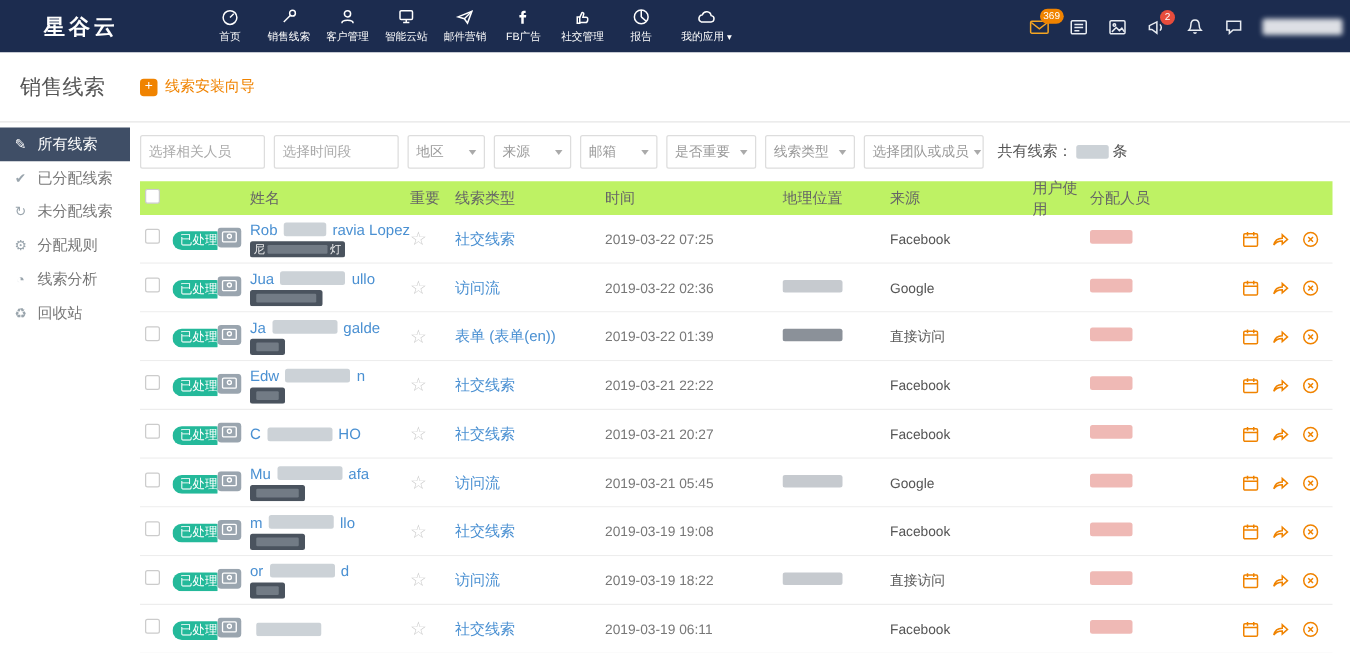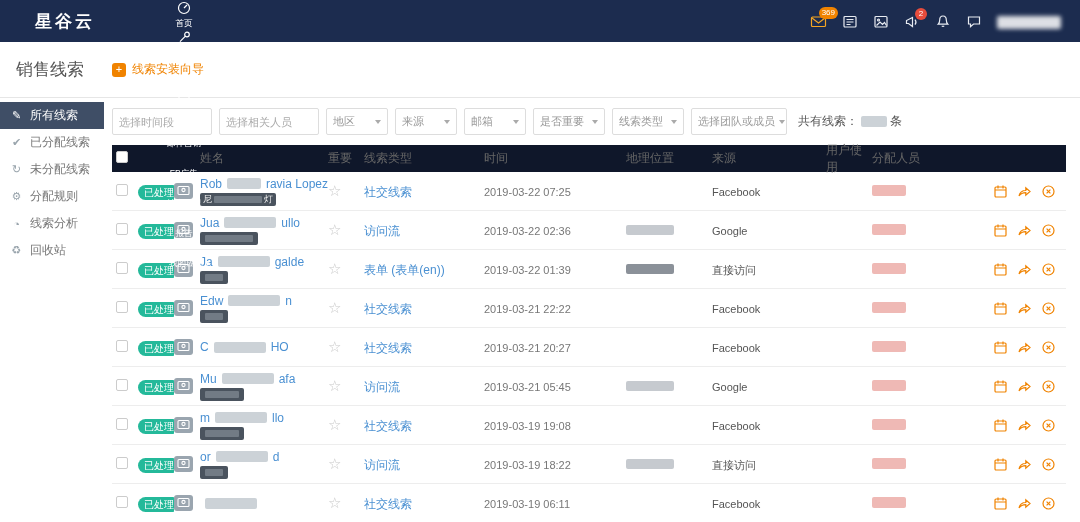--- a/index.html
+++ b/index.html
@@ -2,30 +2,30 @@
 <html><head>
 <meta charset="utf-8">
 <style>
   * { box-sizing: border-box; margin: 0; padding: 0; }
   html,body { width:1080px; height:522px; overflow:hidden; background:#fff;
     font-family:"Liberation Sans","DejaVu Sans",sans-serif; }
 
   
   .navbar { height:42px; background:#1c2c4f; display:flex; align-items:center; color:#fff; }
   .logo { width:130px; text-align:center; font-size:17px; letter-spacing:3px; font-weight:bold; }
-  .nav-items { display:flex; height:100%; margin-left:30px;flex-direction:column; }
+  .nav-items { display:flex; height:100%; margin-left:30px; }
   .nav-item { width:47px; height:100%; display:flex; flex-direction:column; align-items:center;
     justify-content:center; gap:2px; font-size:9px; cursor:pointer; white-space:nowrap; }
   .nav-item.wide { width:58px; }
   .nav-item .nicon { height:15px; display:flex; align-items:center; justify-content:center; }
   .nav-item svg { stroke:#fff; fill:none; stroke-width:1.2; }
   .nav-lbl { transform:scale(.95); }
   .caret-down { font-size:8px; }
 
-  .nav-right { margin-left:auto; display:flex; align-items:flex-end; gap:15px; padding-right:19px; }
+  .nav-right { margin-left:auto; display:flex; align-items:center; gap:15px; padding-right:6px; }
   .nav-right .ricon { position:relative; display:flex; align-items:center; cursor:pointer; }
   .nav-right svg { stroke:#e8ecf2; fill:none; stroke-width:1.2; }
   .ricon.mail svg { stroke:#f5a623; }
   .badge { position:absolute; top:-7px; right:-11px; background:#f08300; color:#fff; font-size:8px;
     line-height:1; border-radius:7px; padding:2px 3px; min-width:12px; text-align:center; }
   .badge.red { background:#e74c3c; top:-6px; right:-7px; }
   .user-blur { width:64px; height:13px; background:rgba(255,255,255,.85); border-radius:2px; filter:blur(2px); }
 
   
   .subheader { height:56px; display:flex; align-items:center; padding:0 16px; gap:28px;
@@ -58,21 +58,21 @@
     padding:0 6px; cursor:pointer; white-space:nowrap; }
   .w62 { width:62px; } .w72 { width:72px;align-items:center; } .w96 { width:96px; }
   .tri { width:0; height:0; border-left:3.5px solid transparent; border-right:3.5px solid transparent;
     border-top:4px solid #aaa; margin-left:4px; }
   .total { display:flex; align-items:center; gap:3px; font-size:12px; color:#555; margin-left:4px; }
 
   
   .grid-row { display:grid;
     grid-template-columns:26px 36px 26px 128px 36px 120px 142px 86px 114px 46px 96px 1fr;
     align-items:center; }
-  .thead { background:#0f172a; height:27px; font-size:12px; color:#666; }
+  .thead { background:#bef264; height:27px; font-size:12px; color:#666; }
   .trow { height:39px; border-bottom:1px solid #ededed; background:#fff; }
   .cell { overflow:hidden; }
   .cb { width:12px; height:12px; border:1px solid #ccc; border-radius:2px; background:#fff;
     display:inline-block; cursor:pointer; margin-left:4px; }
   .pill { background:#24b99a; color:#fff; font-size:10px; padding:2px 6px; border-radius:9px;
     white-space:nowrap; }
   .cicon { width:19px; height:16px; background:#9aa5af; border-radius:3px; display:inline-flex;
     align-items:center; justify-content:center; }
   .cicon svg { stroke:#fff; fill:none; stroke-width:1.1; }
   .namecell { display:flex; flex-direction:column; justify-content:center; gap:2px; }
@@ -263,22 +263,22 @@
     </div>
     <div class="side-item">
       <span class="sicon">♻</span>
       <span>回收站</span>
     </div>
   </div>
 
   <div class="main">
 
     <div class="filters">
+      <input class="f-input w100" placeholder="选择相关人员" style="">
       <input class="f-input w100" placeholder="选择时间段" style="">
-      <input class="f-input w100" placeholder="选择相关人员" style="">
       <div class="f-select w62">
         <span>地区</span>
           <span class="tri"></span>
       </div>
       <div class="f-select w62">
         <span>来源</span>
           <span class="tri"></span>
       </div>
       <div class="f-select w62">
         <span>邮箱</span>

